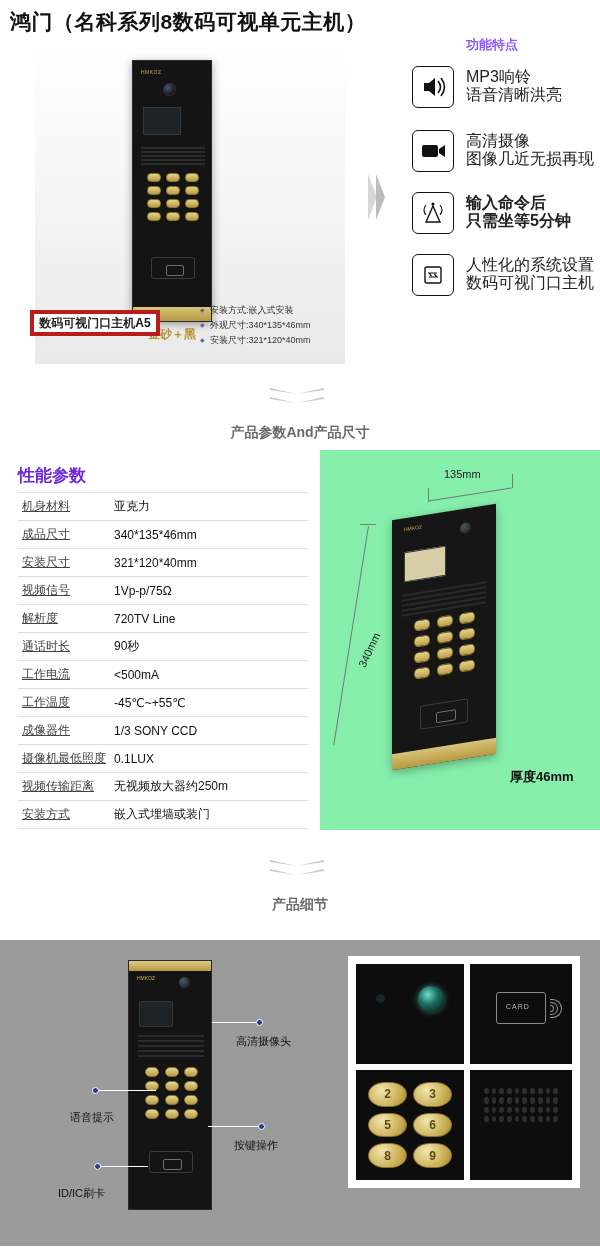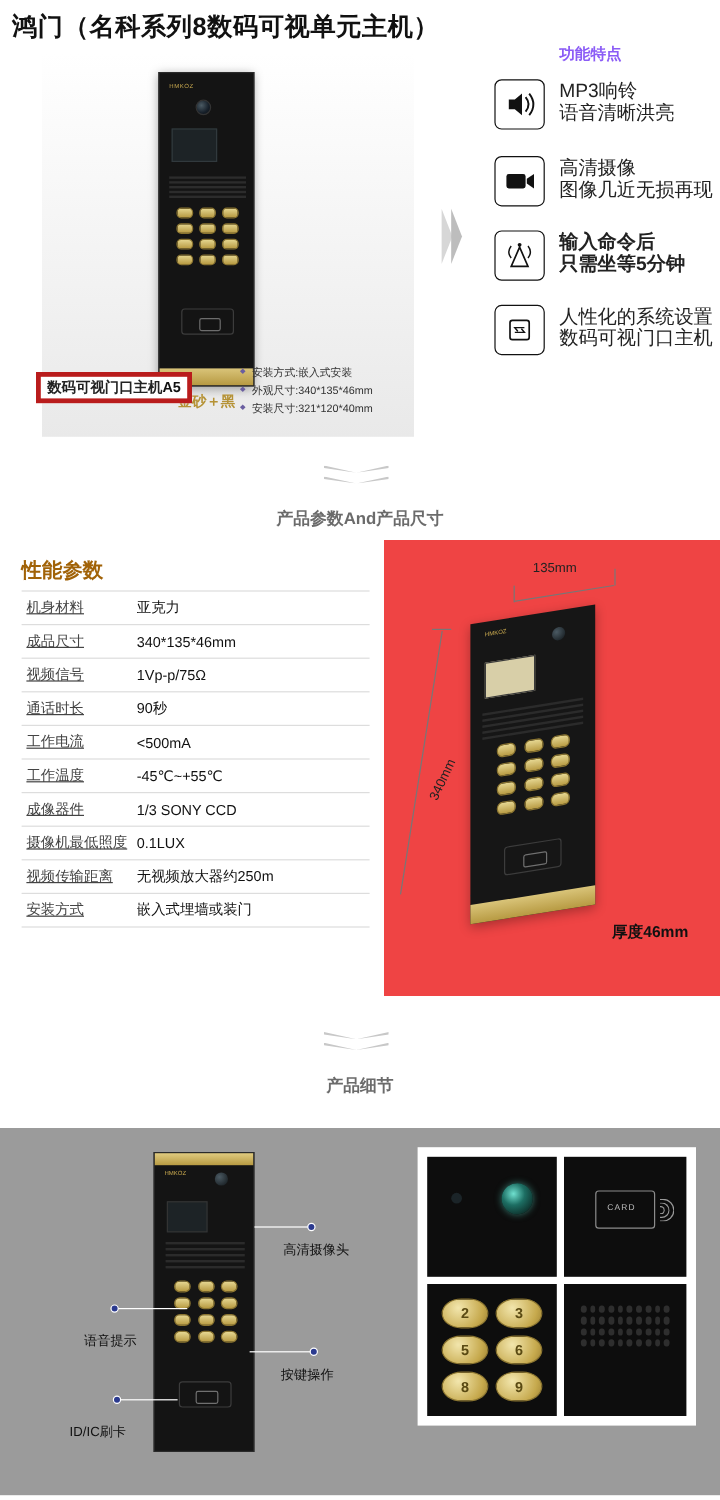--- a/index.html
+++ b/index.html
@@ -137,36 +137,36 @@
   }
   .sec-chevs i:nth-child(1){ top:0; }
   .sec-chevs i:nth-child(2){ top:9px; }
   .sec-head {
     position:absolute; width:100%; text-align:center; font-size:14px;
     font-weight:bold; color:#6b6b6b;
   }
 
   
   .params-title {
-    position:absolute; left:18px; top:464px; font-size:17px; font-weight:bold; color:#a16207;
+    position:absolute; left:18px; top:464px; font-size:17px; font-weight:bold; color:#6d28d9;
   }
   .ptable {
     position:absolute; left:18px; top:492px; width:290px;
     border-collapse:collapse; font-size:12px;
   }
   .ptable tr { border-bottom:1px solid #ddd; }
   .ptable tr:first-child { border-top:1px solid #ddd; }
   .ptable td { padding:5px 4px; color:#333; }
   .ptable td.k { width:92px; color:#444;text-decoration:underline; }
   .ptable td.v { color:#111; }
 
   
   .dim-panel {
     position:absolute; left:320px; top:450px; width:280px; height:380px;
-    background:#ef4444;
+    background:#86efac;
   }
   .dim-device {
     position:absolute; left:72px; top:62px; width:104px; height:250px;
     background:#161616; transform:skewY(-9deg);
     box-shadow:0 3px 10px rgba(0,0,0,0.3);
   }
   .dim-device .brand { position:absolute; left:12px; top:8px; font-size:5px; color:#c9a94f; }
   .dim-device .cam {
     position:absolute; left:68px; top:14px; width:11px; height:11px; border-radius:50%;
     background:radial-gradient(circle at 35% 35%,#4b5a63,#101518);
@@ -429,22 +429,30 @@
   <tbody>
     <tr>
         <td class="k">机身材料</td>
         <td class="v">亚克力</td>
       </tr>
     <tr>
         <td class="k">成品尺寸</td>
         <td class="v">340*135*46mm</td>
       </tr>
     <tr>
+        <td class="k">安装尺寸</td>
+        <td class="v">321*120*40mm</td>
+      </tr>
+    <tr>
         <td class="k">视频信号</td>
         <td class="v">1Vp-p/75Ω</td>
+      </tr>
+    <tr>
+        <td class="k">解析度</td>
+        <td class="v">720TV Line</td>
       </tr>
     <tr>
         <td class="k">通话时长</td>
         <td class="v">90秒</td>
       </tr>
     <tr>
         <td class="k">工作电流</td>
         <td class="v">&lt;500mA</td>
       </tr>
     <tr>

